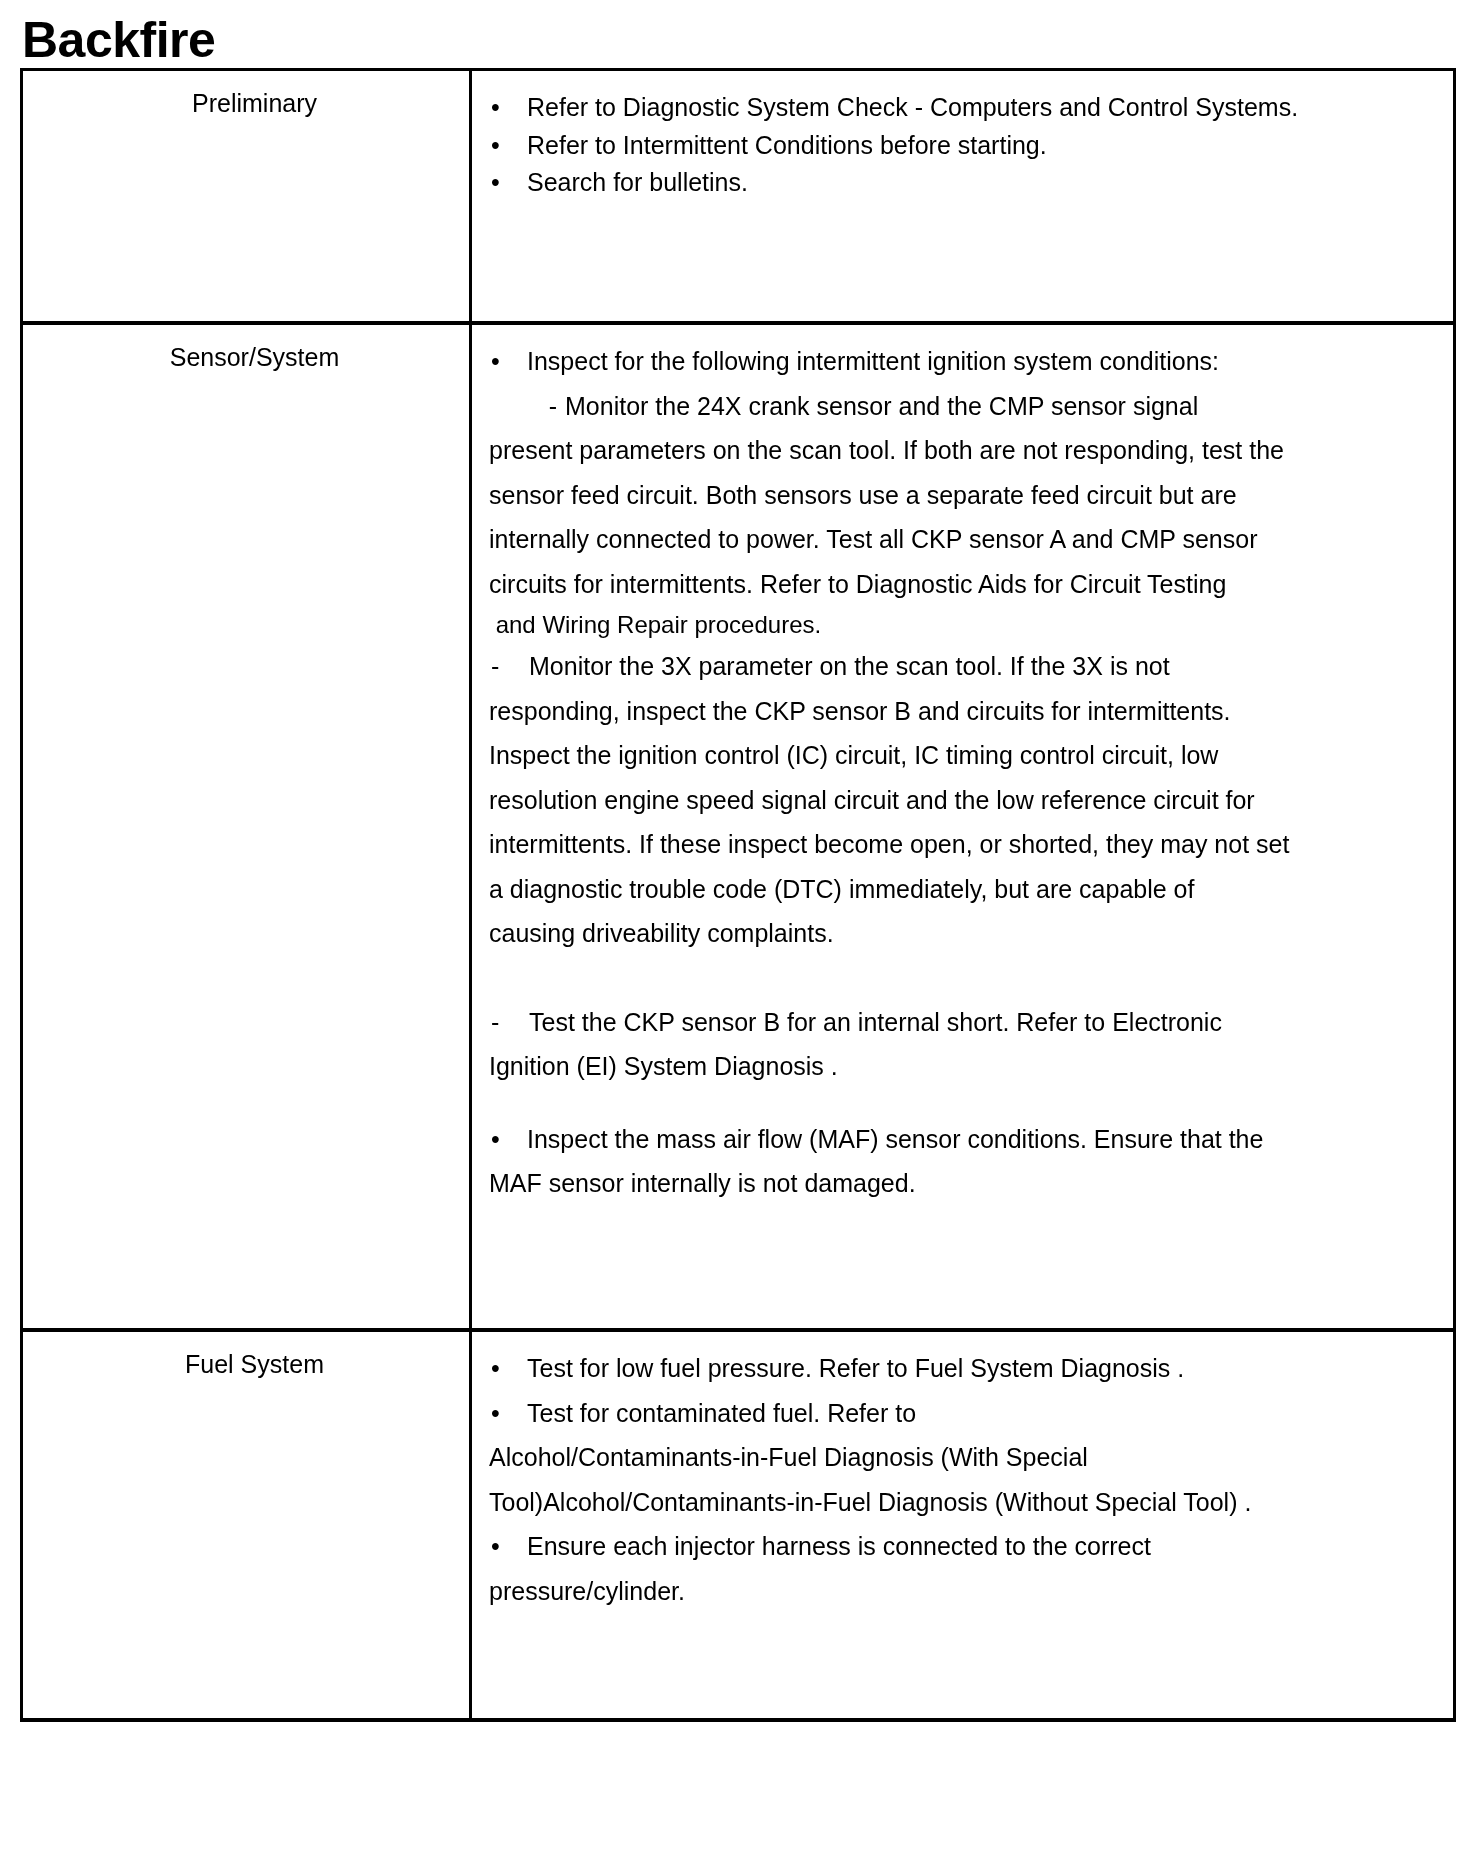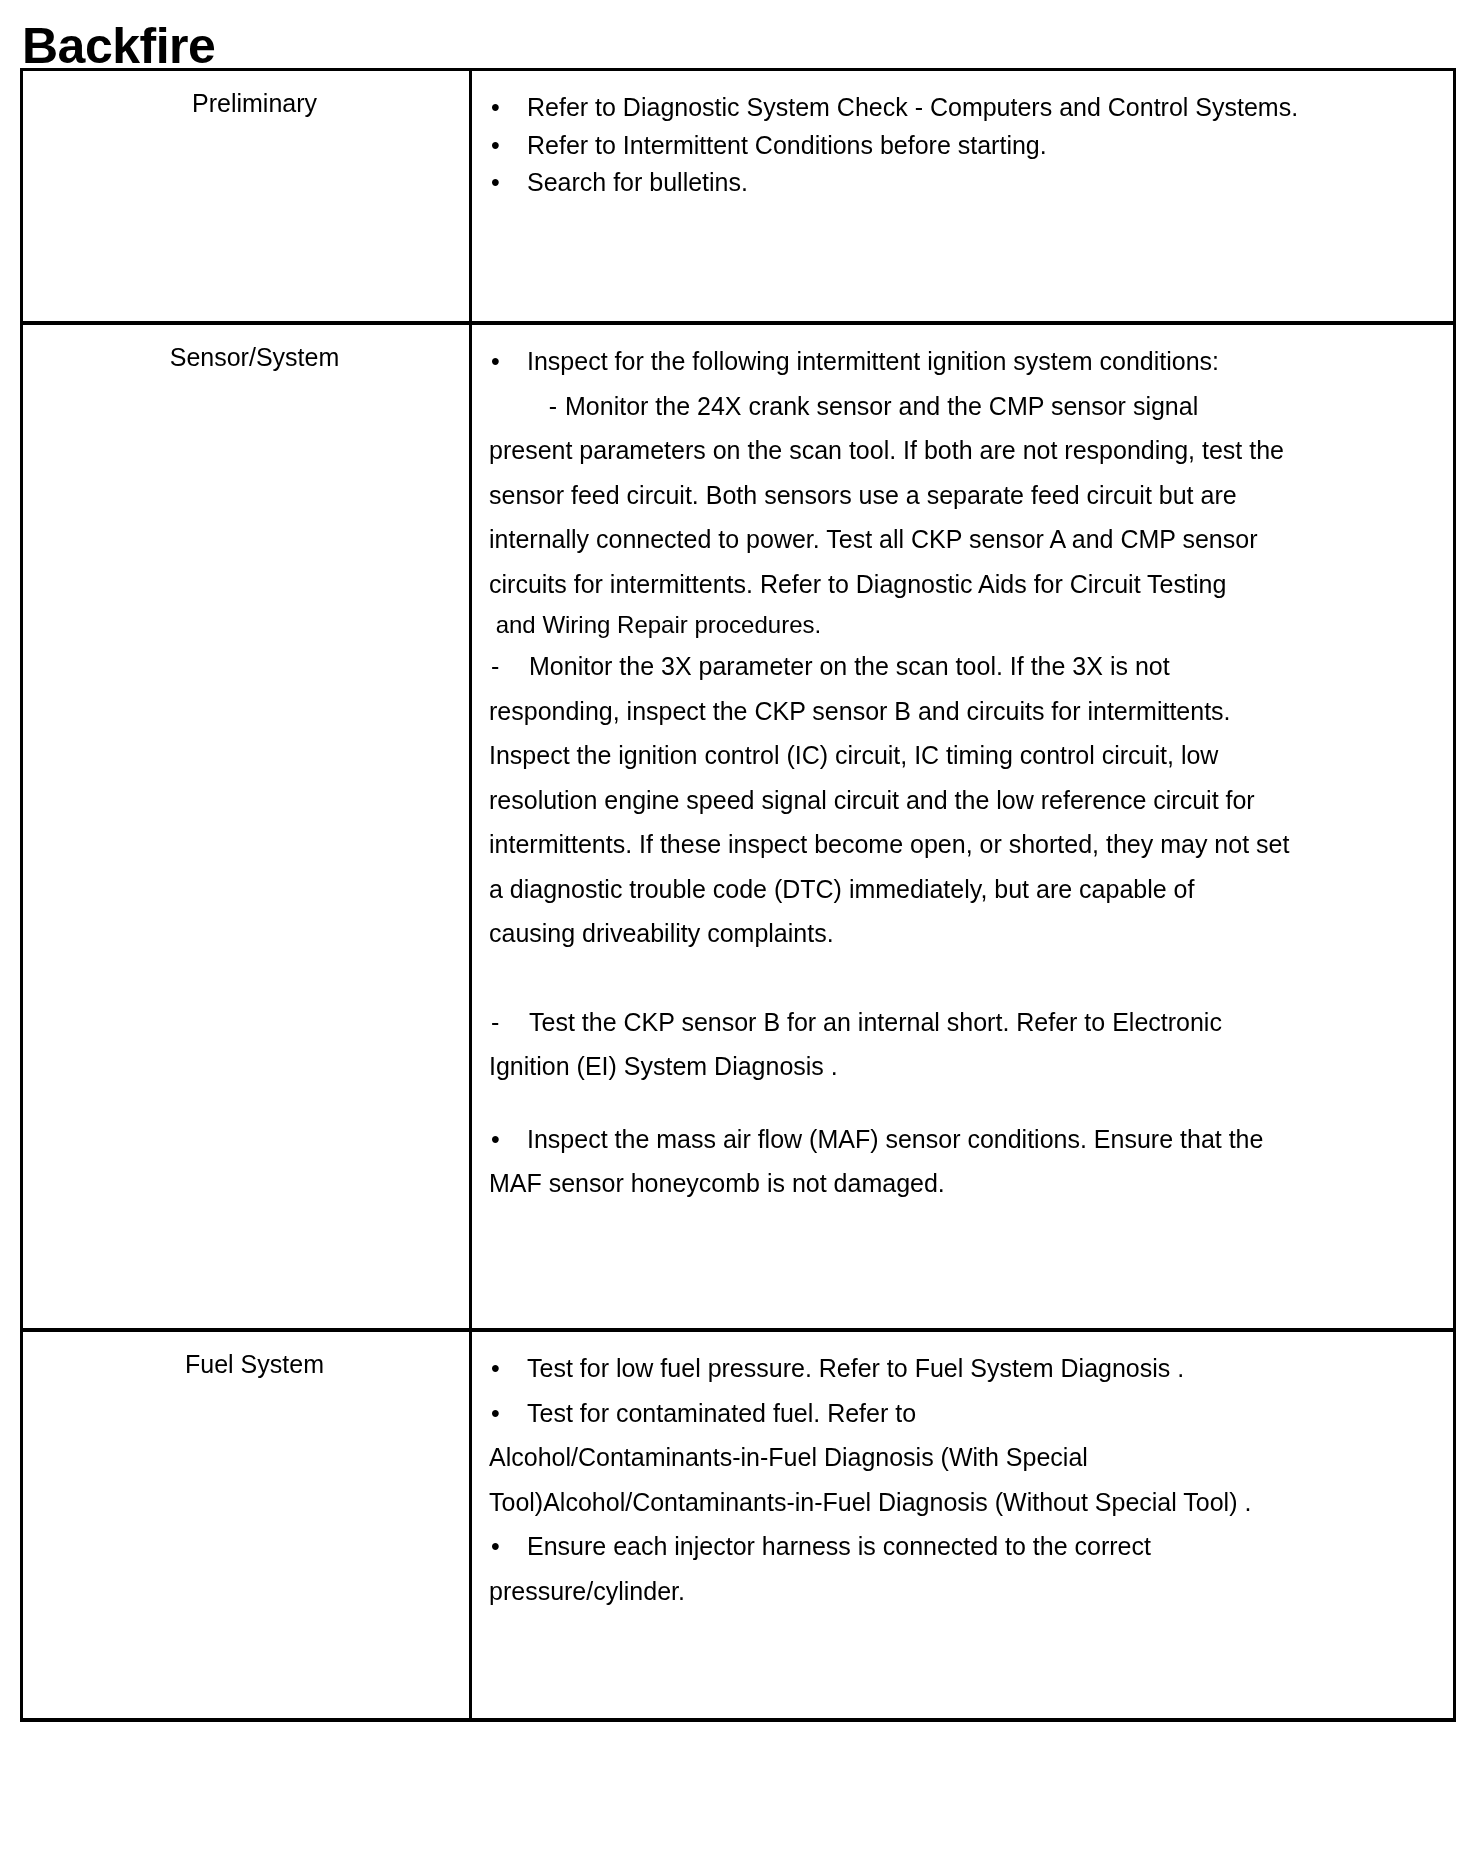--- a/index.html
+++ b/index.html
@@ -11,21 +11,21 @@
       width: 1472px;
       height: 1862px;
       position: relative;
       font-family: "Liberation Sans", sans-serif;
       color: #000000;
       overflow: hidden;
     }
     .title {
       position: absolute;
       left: 22px;
-      top: 16px;
+      top: 10px;
       font-size: 50px;
       font-weight: bold;
       letter-spacing: -0.5px;
       margin: 0;
       line-height: 60px;
     }
     .tbl {
       position: absolute;
       left: 20px;
       top: 68px;
@@ -128,21 +128,21 @@
       <span class="line">Inspect the ignition control (IC) circuit, IC timing control circuit, low</span>
       <span class="line">resolution engine speed signal circuit and the low reference circuit for</span>
       <span class="line">intermittents. If these inspect become open, or shorted, they may not set</span>
       <span class="line">a diagnostic trouble code (DTC) immediately, but are capable of</span>
       <span class="line">causing driveability complaints.</span>
       <span class="gap"></span>
       <span class="line"><span class="dash">-</span><span>Test the CKP sensor B for an internal short. Refer to Electronic</span></span>
       <span class="line">Ignition (EI) System Diagnosis .</span>
       <span class="gap" style="height:28px"></span>
       <span class="line"><span class="bullet">•</span><span>Inspect the mass air flow (MAF) sensor conditions. Ensure that the</span></span>
-      <span class="line">MAF sensor honeycomb is not damaged.</span>
+      <span class="line">MAF sensor internally is not damaged.</span>
     </td>
   </tr>
 
   <tr class="row-fuel">
     <td class="label-cell" style="border-bottom-width:4px">Fuel System</td>
     <td class="actions-cell" style="border-bottom-width:4px">
       <span class="line"><span class="bullet">•</span><span>Test for low fuel pressure. Refer to Fuel System Diagnosis .</span></span>
       <span class="line"><span class="bullet">•</span><span>Test for contaminated fuel. Refer to</span></span>
       <span class="line">Alcohol/Contaminants-in-Fuel Diagnosis (With Special</span>
       <span class="line">Tool)Alcohol/Contaminants-in-Fuel Diagnosis (Without Special Tool) .</span>

